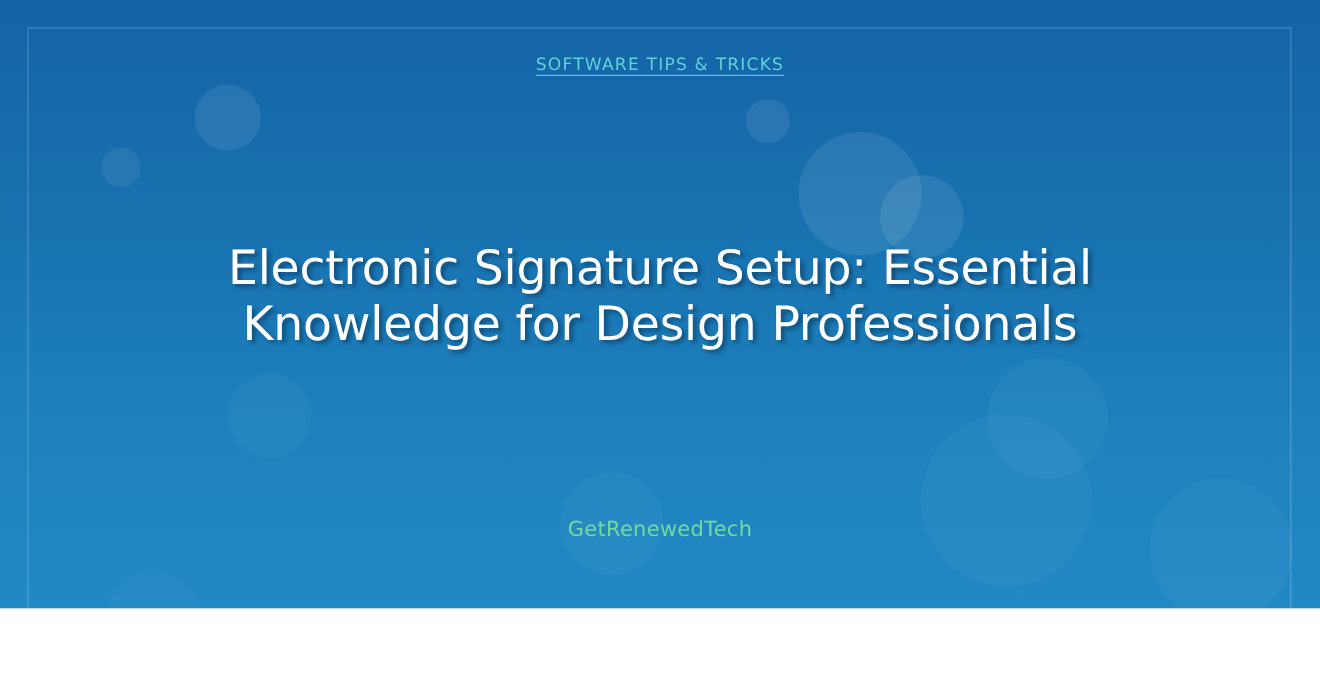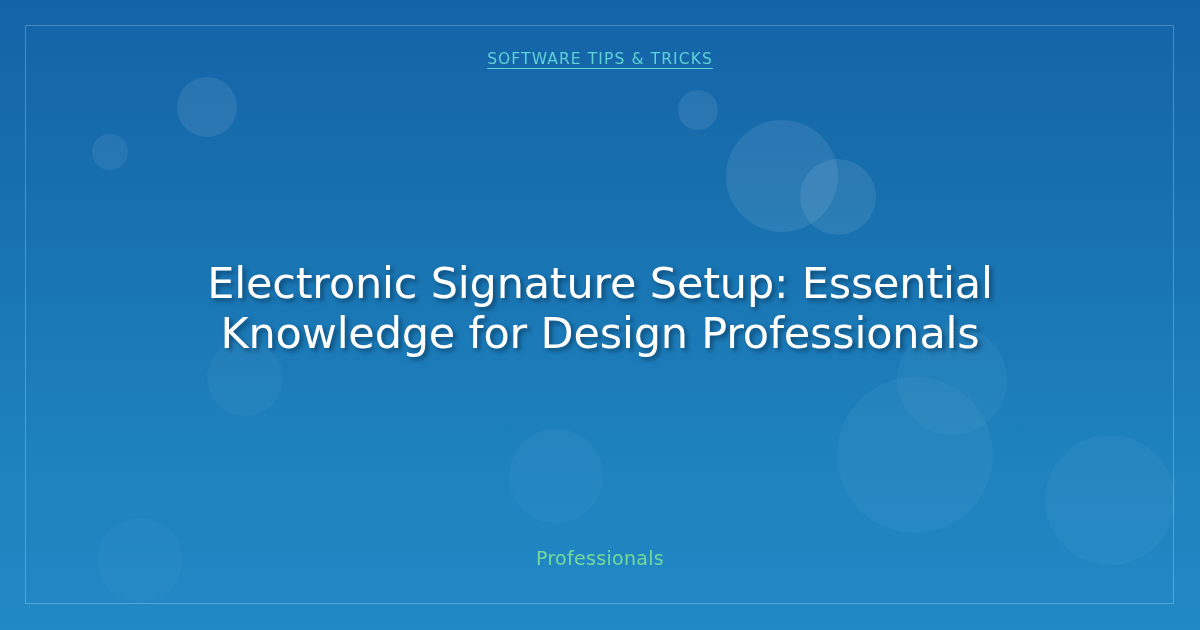--- a/index.html
+++ b/index.html
@@ -9,21 +9,21 @@
   body {
     width: 1200px;
     height: 630px;
     overflow: hidden;
     font-family: "DejaVu Sans", "Liberation Sans", sans-serif;
   }
 
   #card {
     position: relative;
     width: 1200px;
-    height: 630px;
+    height: 553px;
     background: linear-gradient(to bottom, #1363a8 0%, #176ead 28%, #1d81bd 70%, #2189c6 100%);
     overflow: hidden;
   }
 
   
   #decor {
     position: absolute;
     inset: 0;
     width: 1200px;
     height: 630px;
@@ -116,16 +116,16 @@
   <div id="frame"></div>
 
   <div id="content">
 
     <div id="kicker">SOFTWARE TIPS &amp; TRICKS</div>
 
     <div id="title-wrap">
       <h1 id="title">Electronic Signature Setup: Essential Knowledge for Design Professionals</h1>
     </div>
 
-    <div id="brand">Professionals</div>
+    <div id="brand">GetRenewedTech</div>
 
   </div>
 </div>
 
 </body></html>

